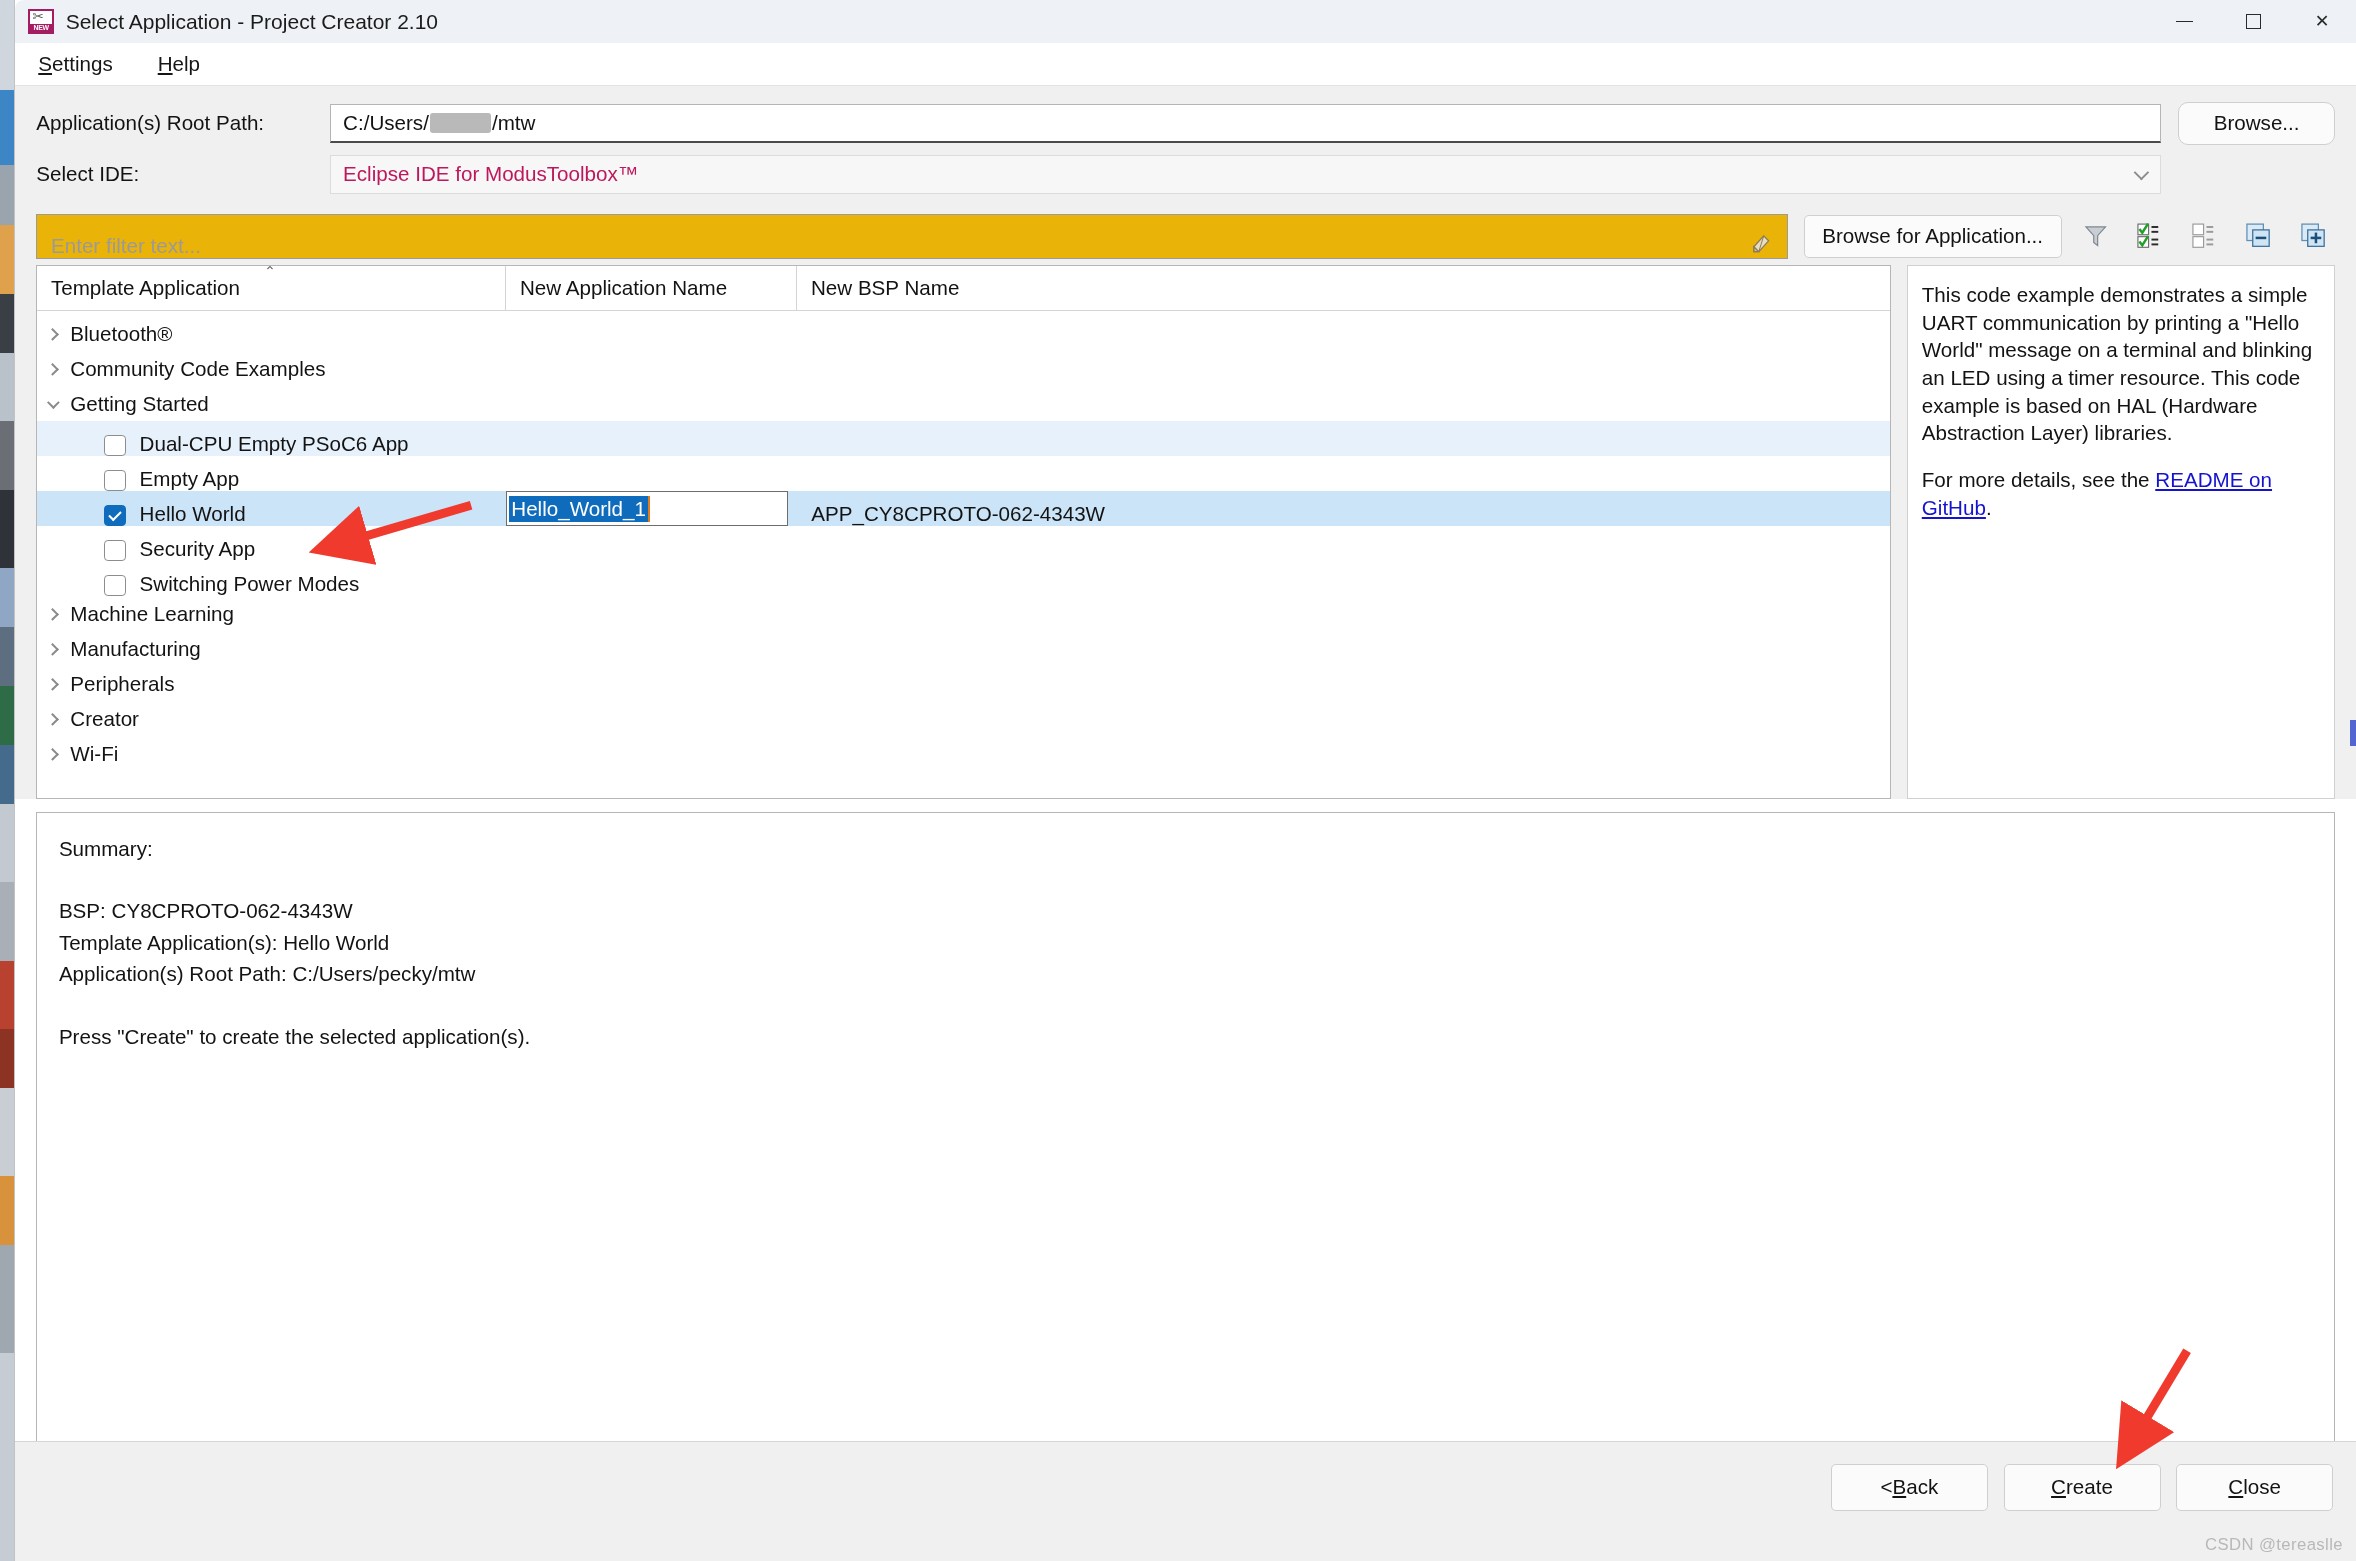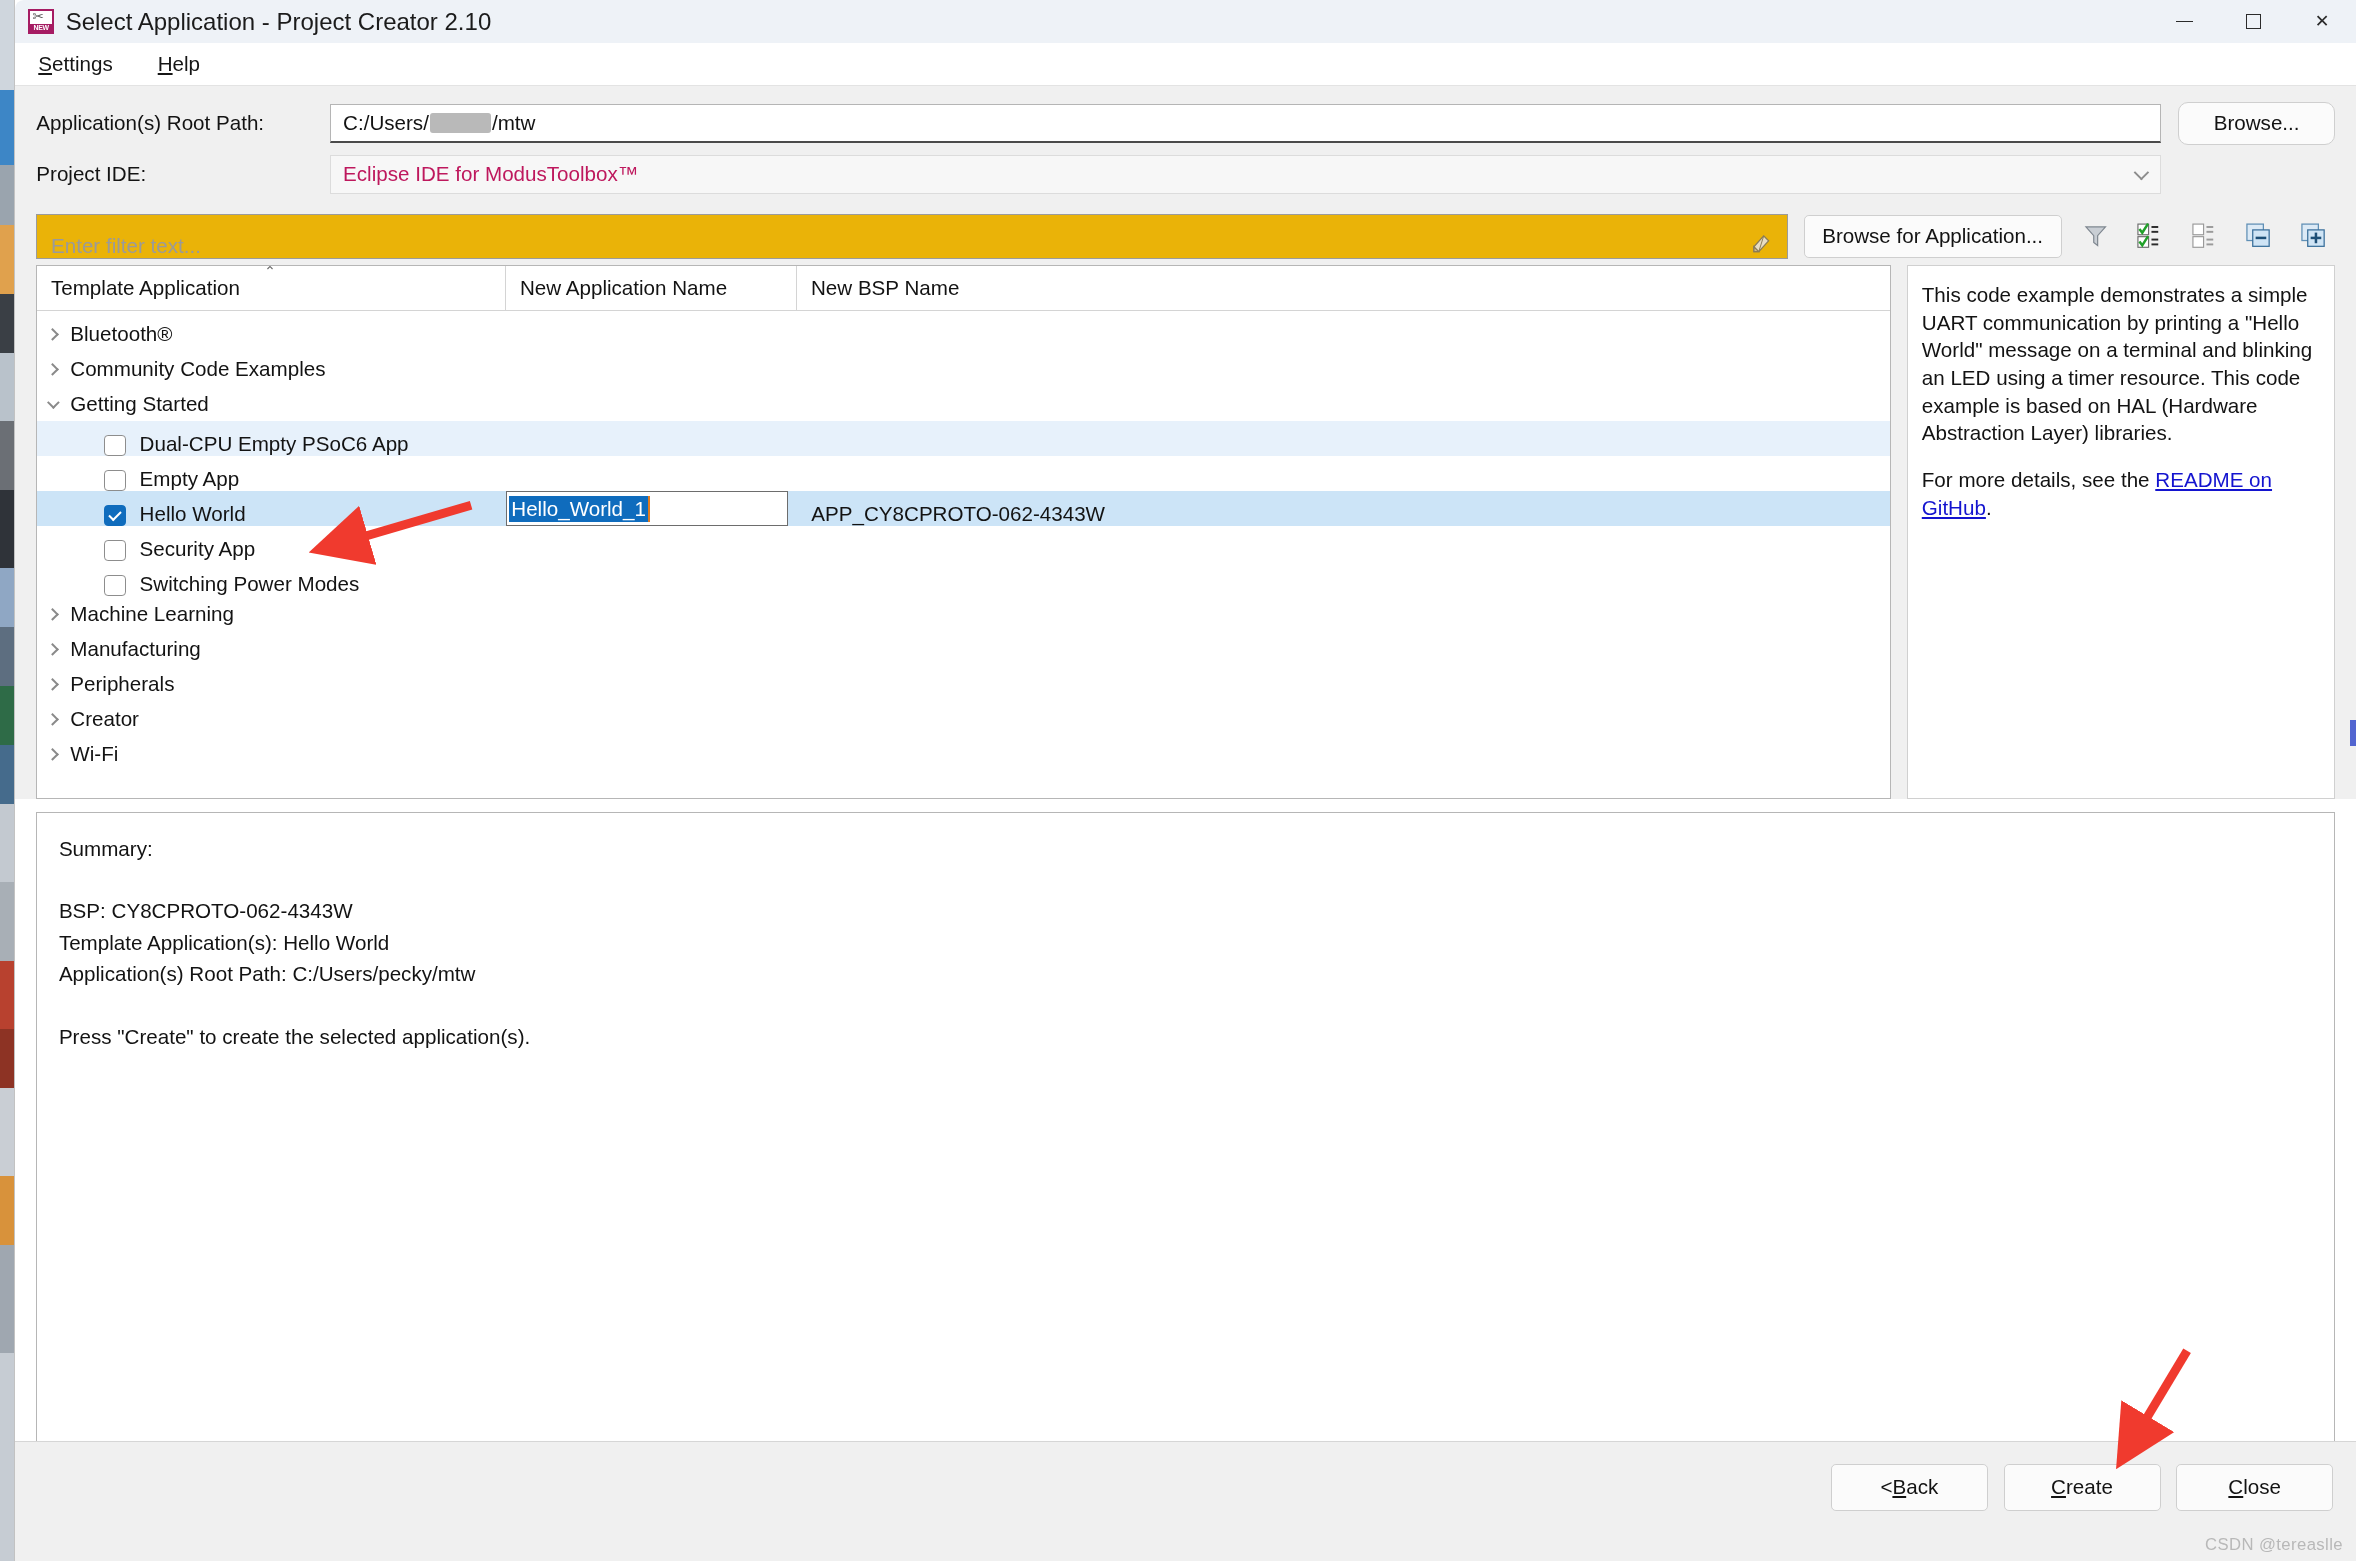--- a/index.html
+++ b/index.html
@@ -53,21 +53,21 @@
     font-size: 6.9px; font-weight: bold; color: #ffffff;
     background: #a61c63; text-align: center; line-height: 8.8px;
     letter-spacing: -0.3px;
   }
   #app-icon::before {
     content: "\2702";
     position: absolute; left: 2px; top: -2.9px;
     font-size: 13.7px; color: #555;
   }
   #window-title {
-    margin-left: 11.8px; font-size: 24px; color: #1b1b1b;
+    margin-left: 11.8px; font-size: 21px; color: #1b1b1b;
     white-space: nowrap;
   }
   #window-controls {
     position: absolute; right: 0; top: 0; height: 43px; display: flex;
   }
   .win-btn {
     width: 69px; height: 43px; display: flex;
     align-items: center; justify-content: center;
     font-size: 17.6px; color: #2b2b2b; cursor: default;
   }
@@ -333,21 +333,21 @@
     <div class="form-row">
       <div class="form-label">Application(s) Root Path:</div>
       <div class="field" id="root-path-field">
         <span>C:/Users/</span>
           <span class="redact"></span>
           <span>/mtw</span>
       </div>
       <div id="browse-button">Browse...</div>
     </div>
     <div class="form-row">
-      <div class="form-label">Project IDE:</div>
+      <div class="form-label">Select IDE:</div>
       <div class="field" id="target-ide-field">
         <span>Eclipse IDE for ModusToolbox™</span>
         <span class="chevron-down"></span>
       </div>
       <div style="width:174px;flex:none;"></div>
     </div>
   </div>
 
   <div id="content-area">
 

